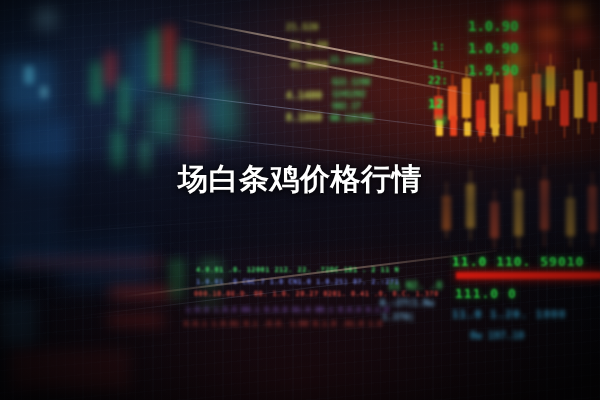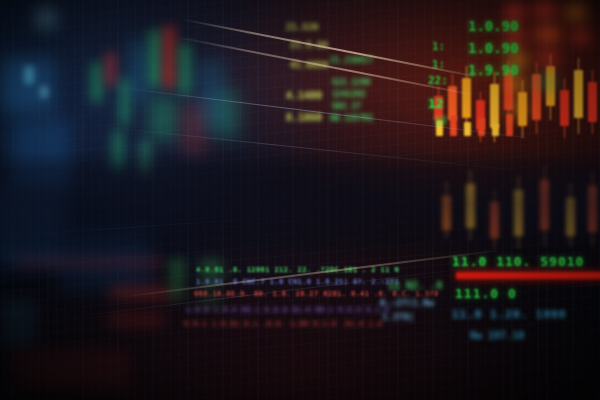--- a/index.html
+++ b/index.html
@@ -299,15 +299,16 @@
     <div class="streak" style="left:120px; top:296px; width:380px; transform:rotate(-7deg); opacity:.45;"></div>
     <div class="streak dim" style="left:60px;  top:318px; width:420px; transform:rotate(-7deg); opacity:.4;"></div>
     <div class="streak dim" style="left:0px;   top:236px; width:300px; transform:rotate(-4deg); opacity:.25;"></div>
   </div>
 
   <div class="layer vignette"></div>
 
   <div class="title-scrim"></div>
 
   <div class="headline">
+    <span class="l2">场白条鸡价格行情</span>
   </div>
 
 </div>
 
 </body></html>

